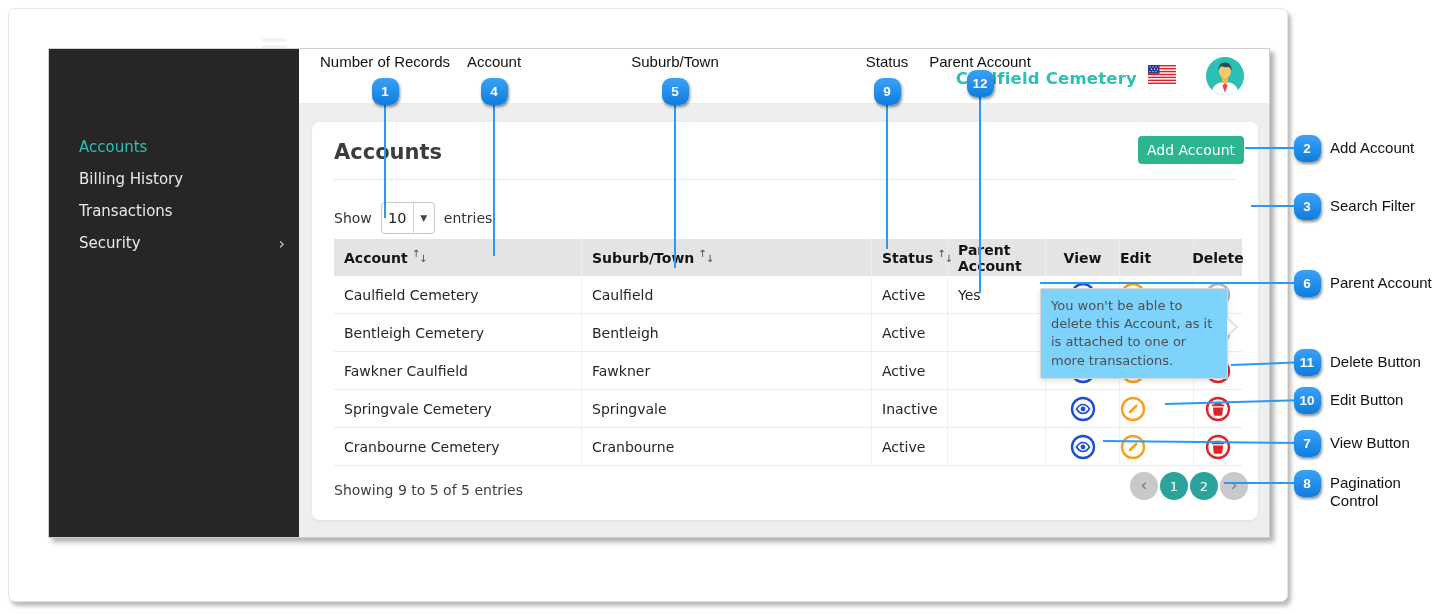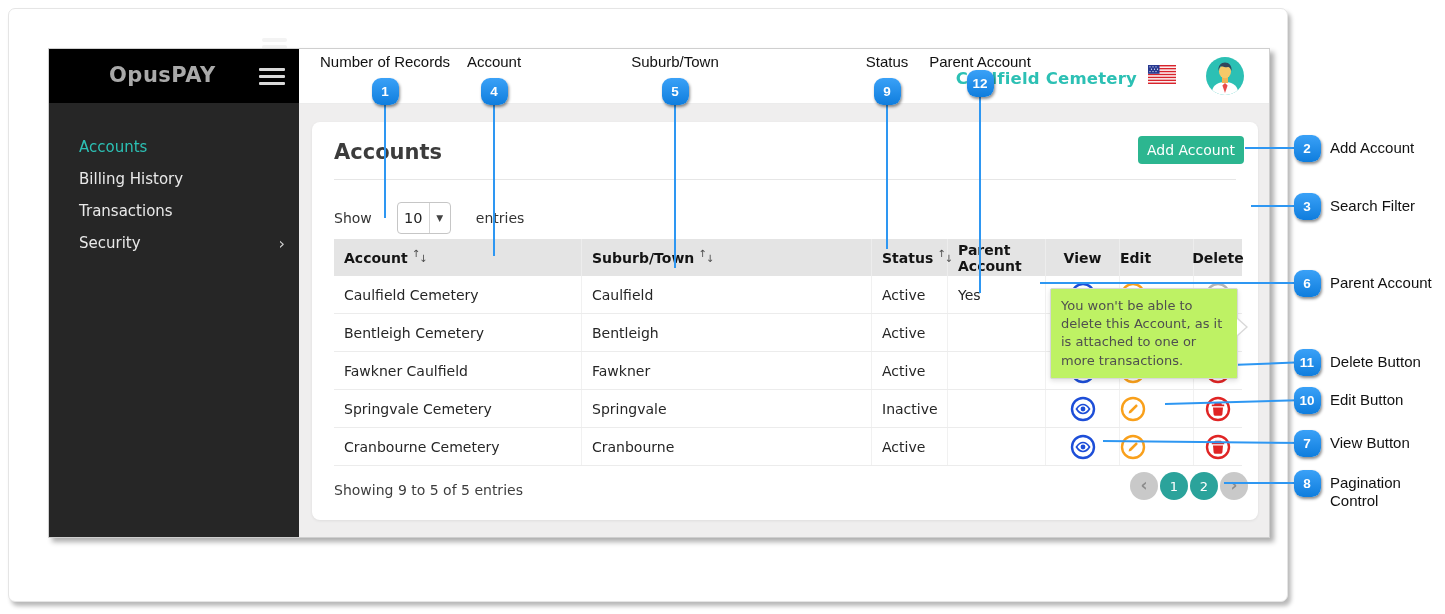--- a/index.html
+++ b/index.html
@@ -29,21 +29,21 @@
              padding:0 14px 0 30px;font-size:15px;color:#e9e9e9;cursor:pointer;}
   .side-item.active{color:var(--accent-teal,#2cc5b7);}
   .side-item .chev{color:#cfcfcf;font-size:16px;}
   
   .card{position:absolute;left:263px;top:73px;width:946px;height:398px;background:#fff;
         border-radius:8px;box-shadow:0 1px 3px rgba(0,0,0,.07);}
   .page-title{position:absolute;left:22px;top:18px;margin:0;font-size:21px;font-weight:600;color:#3c3c3c;}
   .add-btn{position:absolute;right:14px;top:14px;width:106px;height:28px;border:none;border-radius:4px;
            background:var(--button-green,#2cb690);color:#fff;font-size:14px;font-family:inherit;cursor:pointer;}
   .divider{position:absolute;left:22px;right:22px;top:57px;height:1px;background:#e6e6e6;}
-  .show-row{position:absolute;left:22px;top:80px;display:flex;align-items:center;gap:25px;font-size:14px;color:#333;}
+  .show-row{position:absolute;left:22px;top:80px;display:flex;align-items:center;gap:9px;font-size:14px;color:#333;}
   .select{width:52px;height:30px;border:1px solid #c6c6c6;border-radius:4px;display:flex;background:#fff;cursor:pointer;}
   .select .num{flex:1;display:flex;align-items:center;justify-content:center;font-size:14.5px;color:#222;}
   .select .caretbox{width:20px;border-left:1px solid #d5d5d5;display:flex;align-items:center;justify-content:center;
                     font-size:9px;color:#444;}
   .search-row{position:absolute;right:6px;top:72px;display:flex;align-items:center;gap:9px;font-size:14px;color:#333;}
   .search-input{width:156px;height:28px;border:1px solid #c9c9c9;border-radius:3px;background:#fff;
                 font-family:inherit;font-size:14px;padding:0 6px;box-sizing:border-box;}
   
   .table{position:absolute;left:22px;top:117px;width:908px;font-size:14px;color:#262626;}
   .thead{display:flex;height:37px;background:#e4e4e4;font-weight:700;color:#141414;}
@@ -55,23 +55,23 @@
   .c2{width:76px;padding-left:10px;}.c3{width:98px;padding-left:10px;}
   .c4{width:74px;justify-content:center;}.c5{width:74px;justify-content:flex-start;}
   .c6{width:48px;justify-content:center;}
   .sort{display:inline-flex;margin-left:4px;color:#4a4a4a;font-size:10px;font-weight:400;}
   .sort i{font-style:normal;}
   .sort .su{transform:translateY(-4px);}
   .sort .sd{transform:translateY(1px);margin-left:-1px;}
   .actbtn{display:inline-flex;width:26px;height:26px;cursor:pointer;}
   .actbtn svg{width:26px;height:26px;}
   
-  .tooltip{position:absolute;left:728px;top:166px;width:166px;background:#bef264;border:1px solid #d8d8d8;
+  .tooltip{position:absolute;left:728px;top:166px;width:166px;background:#7dd3fc;border:1px solid #d8d8d8;
            border-radius:2px;padding:8px 10px;font-size:13px;line-height:1.4;color:#4f4f4f;z-index:30;
-           box-shadow:0 2px 5px rgba(0,0,0,.12);margin-left:10px;}
+           box-shadow:0 2px 5px rgba(0,0,0,.12);}
   .tooltip:after{content:"";position:absolute;right:-9px;top:30px;border-top:8px solid transparent;
                  border-bottom:8px solid transparent;border-left:9px solid #fff;}
   .tooltip:before{content:"";position:absolute;right:-11px;top:29px;border-top:9px solid transparent;
                   border-bottom:9px solid transparent;border-left:10px solid #d8d8d8;}
   
   .showing{position:absolute;left:22px;top:360px;font-size:14px;color:#3d3d3d;}
   .pagination{position:absolute;right:10px;top:350px;display:flex;gap:2px;}
   .pg{width:28px;height:28px;border-radius:50%;display:flex;align-items:center;justify-content:center;
       font-size:13px;cursor:pointer;}
   .pg.num{background:var(--pagination-teal,#2ba39b);color:#fff;}
@@ -139,28 +139,20 @@
               <rect x="16" y="19" width="6" height="7" fill="#efb554"></rect>
               <path d="M19 26l-2.6 2.4L19 36l2.6-7.6z" fill="#e84c4c"></path>
               <ellipse cx="19" cy="14.5" rx="6" ry="6.8" fill="#f6c968"></ellipse>
               <path d="M12.4 14c-.5-5.4 2.6-8.6 6.6-8.6s7.1 3.2 6.6 8.6c-1-2.8-2.5-4.2-3.6-4-1.9.5-6.2.3-7.2-.9-.9 1-2 2.9-2.4 4.9z" fill="#33475b"></path>
             </g>
           </svg>
         </div>
       </div>
 
       <div class="sidebar">
-        <div class="logo-row">
-          <span class="logo">OpusPAY</span>
-          <div class="burger">
-              <i></i>
-              <i></i>
-              <i></i>
-            </div>
-        </div>
         <nav class="nav" id="side-nav">
             <div class="side-item active">
               <span>Accounts</span>
             </div>
             <div class="side-item">
               <span>Billing History</span>
             </div>
             <div class="side-item">
               <span>Transactions</span>
             </div>

